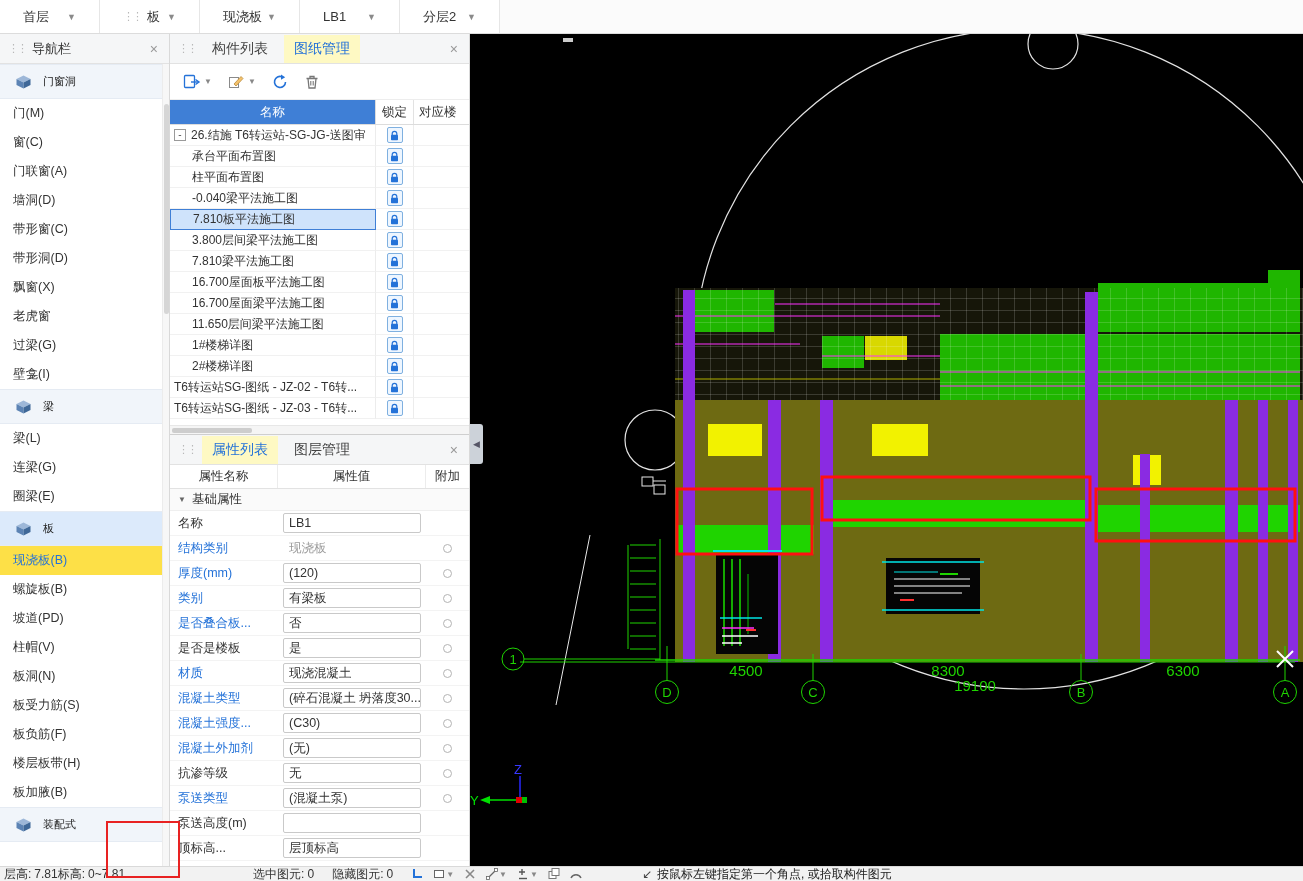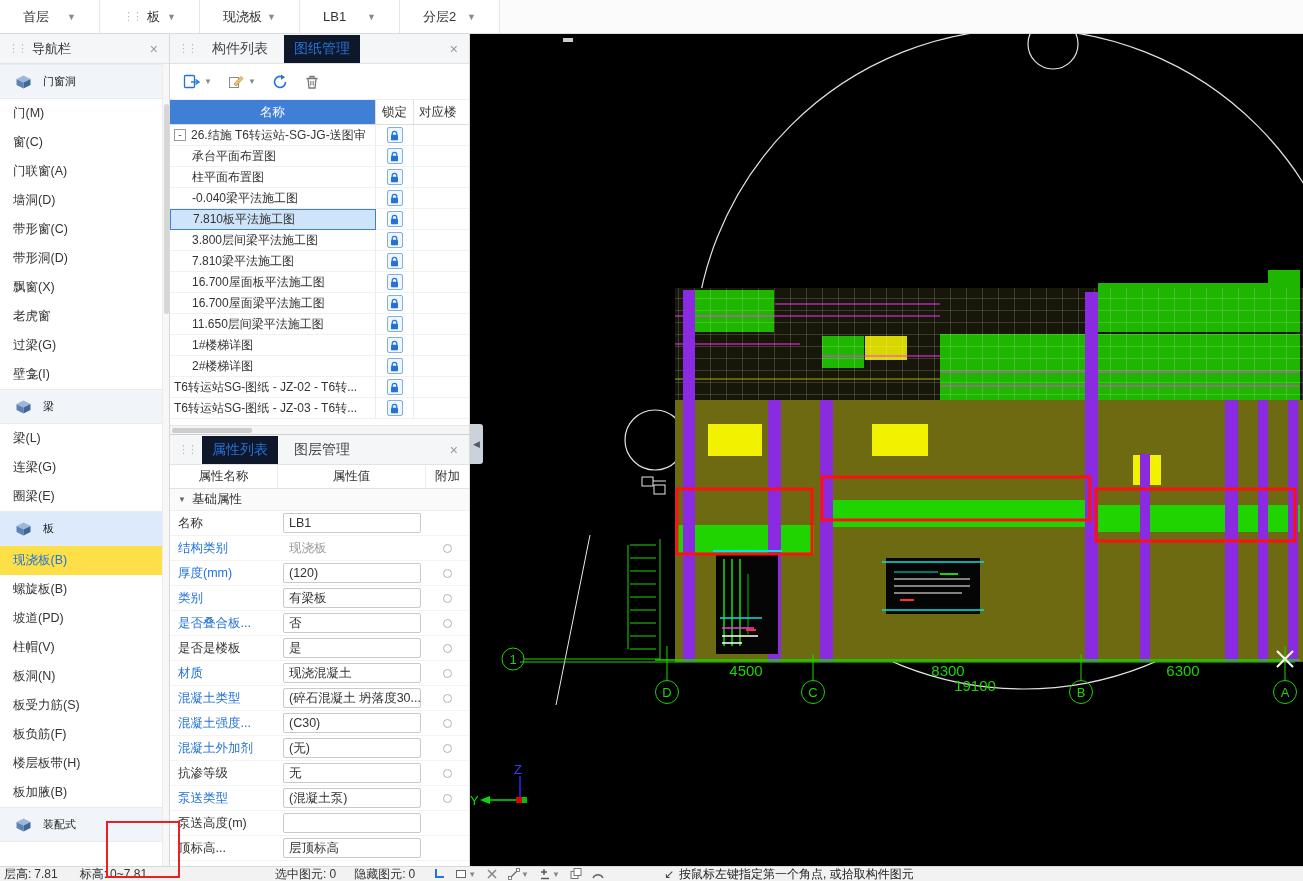--- a/index.html
+++ b/index.html
@@ -30,21 +30,21 @@
 .nav-row.section.current { background:#dceafb; }
 .nav-row.selected { background:#fde047; color:#2472d8; }
 .nav-icon { width:21px; height:16px; margin-right:9px; flex:none; }
 .nav-scroll { position:absolute; right:0; top:30px; bottom:0; width:7px; background:#f7f7f7; border-left:1px solid #ececec; }
 .nav-scroll .thumb { position:absolute; top:40px; left:1px; width:5px; height:210px; background:#d6d6d6; border-radius:3px; }
 
 
 .middle { width:300px; border-right:1px solid #d9d9d9; display:flex; flex-direction:column; background:#fff; flex:none; }
 .tabs { display:flex; align-items:center; gap:6px; flex:1; height:100%; }
 .tab { font-size:14px; color:#444; cursor:pointer; padding:5px 10px; }
-.tab.active { background:#0f172a; color:#2472d8; }
+.tab.active { background:#fef9c3; color:#2472d8; }
 
 
 .drawings { height:401px; border-bottom:1px solid #cfcfcf; display:flex; flex-direction:column; flex:none; }
 .dwg-toolbar { height:36px; display:flex; align-items:center; gap:10px; padding:0 10px; border-bottom:1px solid #ededed; flex:none; }
 .tool-btn { height:26px; display:flex; align-items:center; justify-content:center; gap:3px; cursor:pointer; padding:0 3px; border-radius:3px; }
 .mini-chev { font-size:8px; color:#888; }
 .dwg-table { flex:1; display:flex; flex-direction:column; overflow:hidden; }
 .dwg-header { display:flex; height:25px; border-bottom:1px solid #dcdcdc; font-size:12.5px; flex:none; }
 .h-name { width:206px; background:#3f7fd6; color:#fff; display:flex; align-items:center; justify-content:center; border-right:1px solid #dcdcdc; }
 .h-lock { width:38px; display:flex; align-items:center; justify-content:center; border-right:1px solid #e2e2e2; }
@@ -863,21 +863,21 @@
         </g>
       </svg>
     </div>
   </div>
 
   <div class="statusbar">
     <span class="sb-group">
       <span>层高:</span>
         <span class="sb-val">7.81</span>
     </span>
-    <span class="sb-group" style="margin-left:22px">
+    <span class="sb-group" style="">
       <span>标高:</span>
         <span class="sb-val">0~7.81</span>
     </span>
     <span class="sb-group" style="margin-left:128px">
       <span>选中图元:</span>
         <span class="sb-val">0</span>
     </span>
     <span class="sb-group" style="margin-left:18px">
       <span>隐藏图元:</span>
         <span class="sb-val">0</span>

